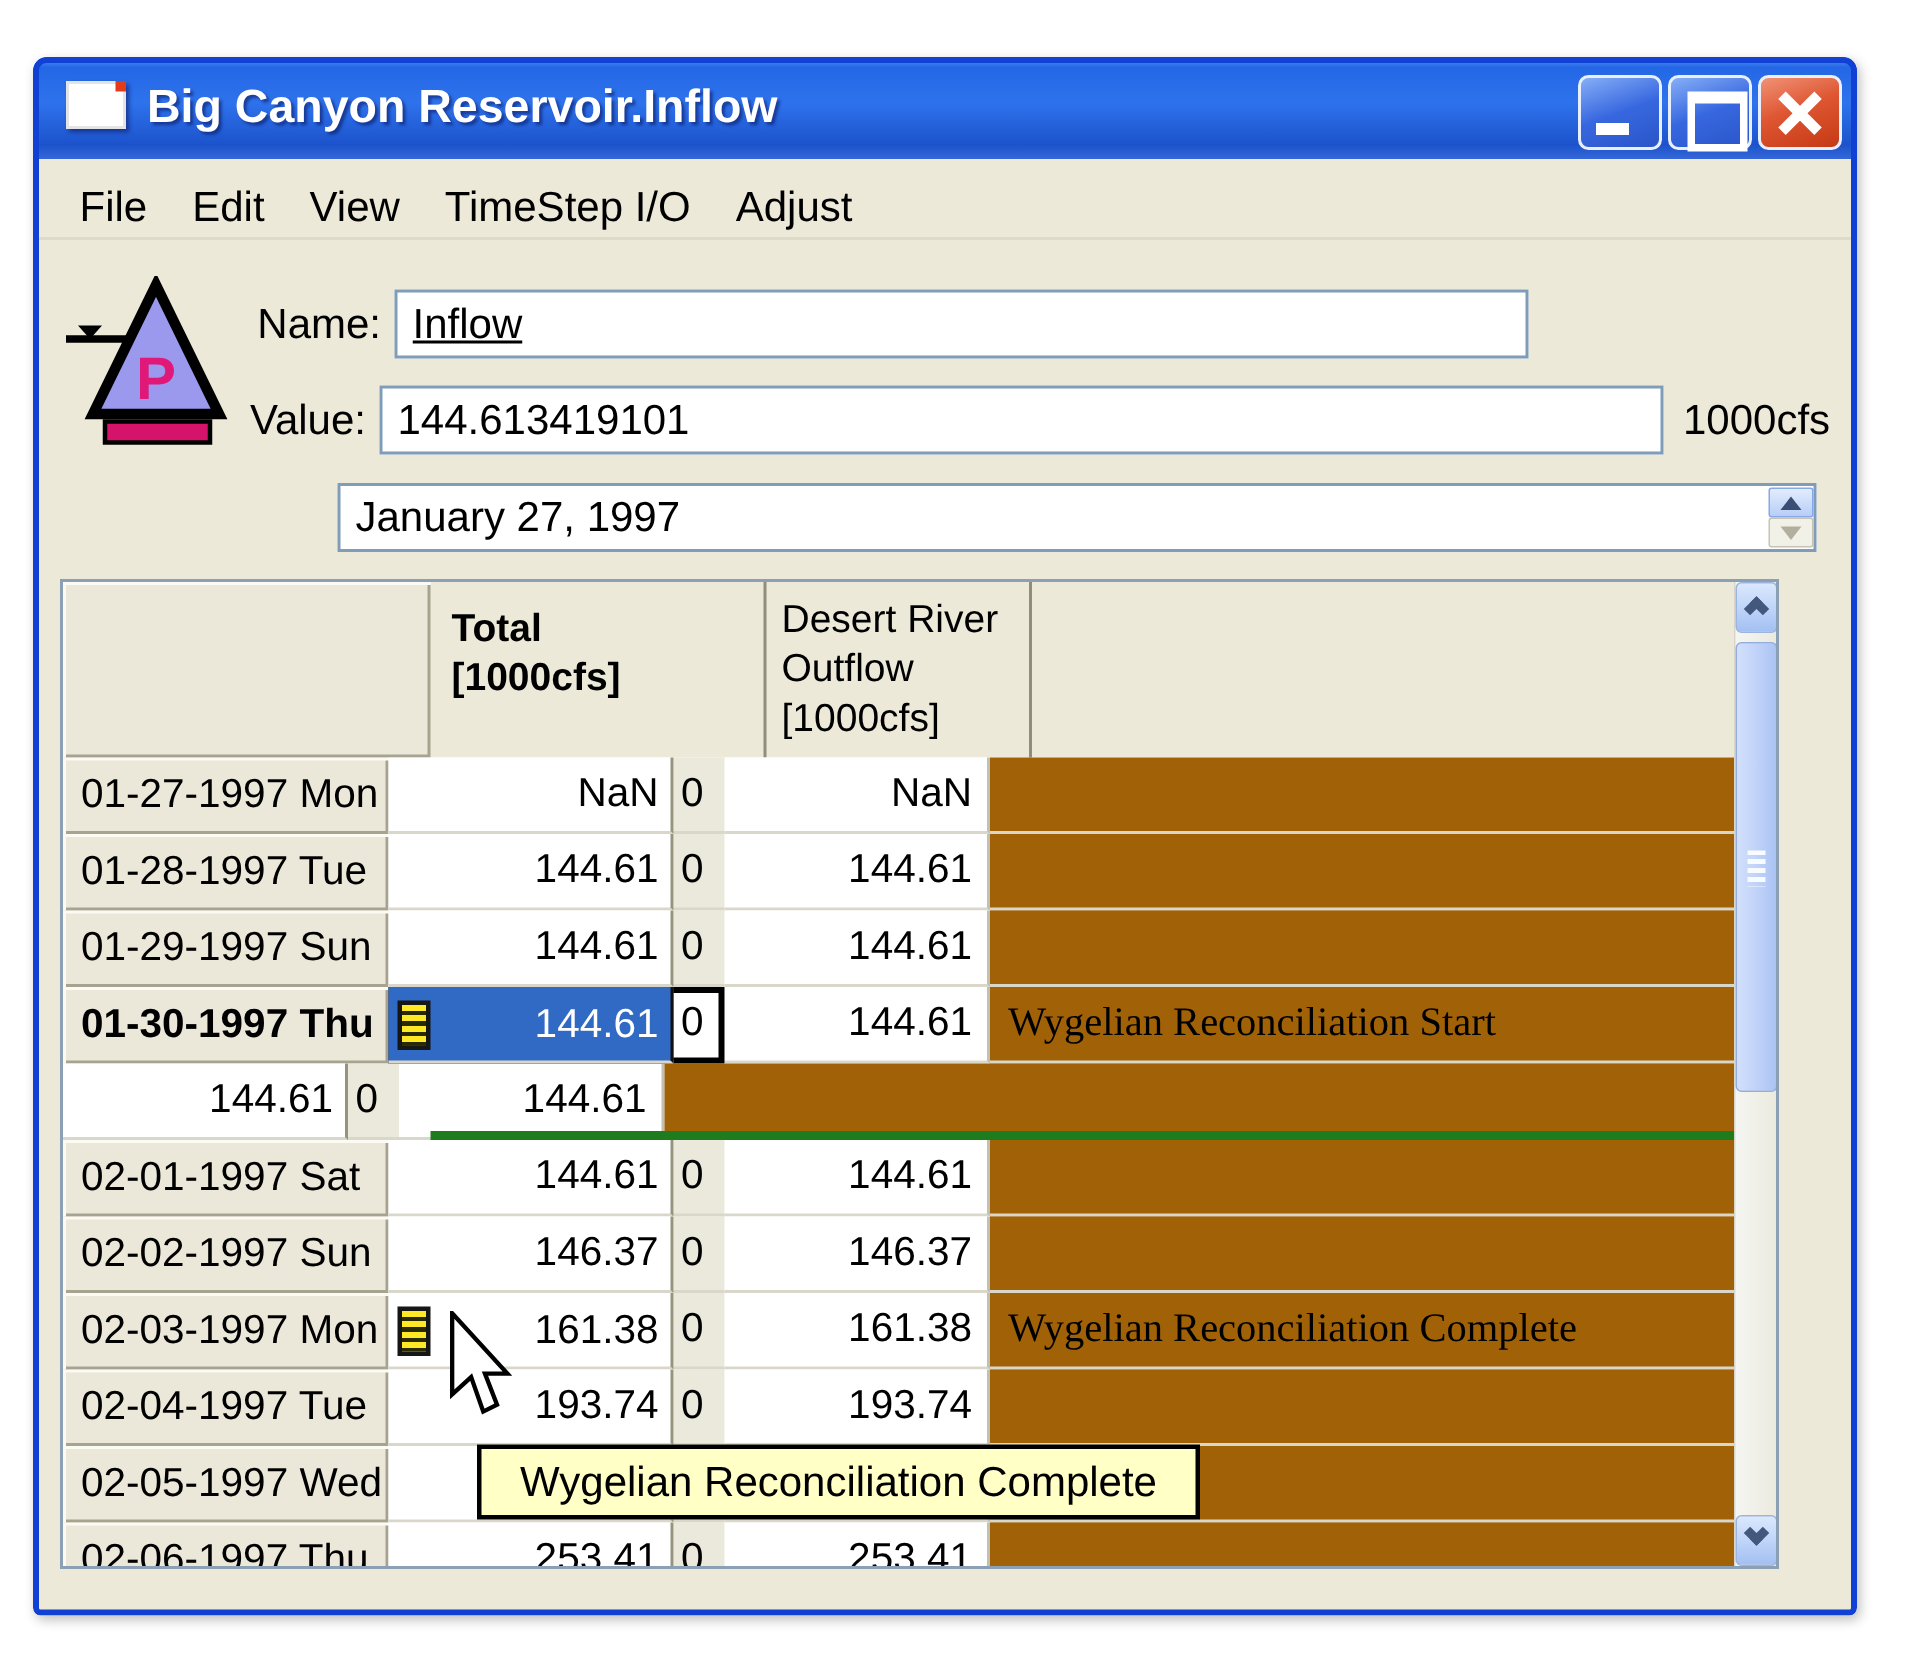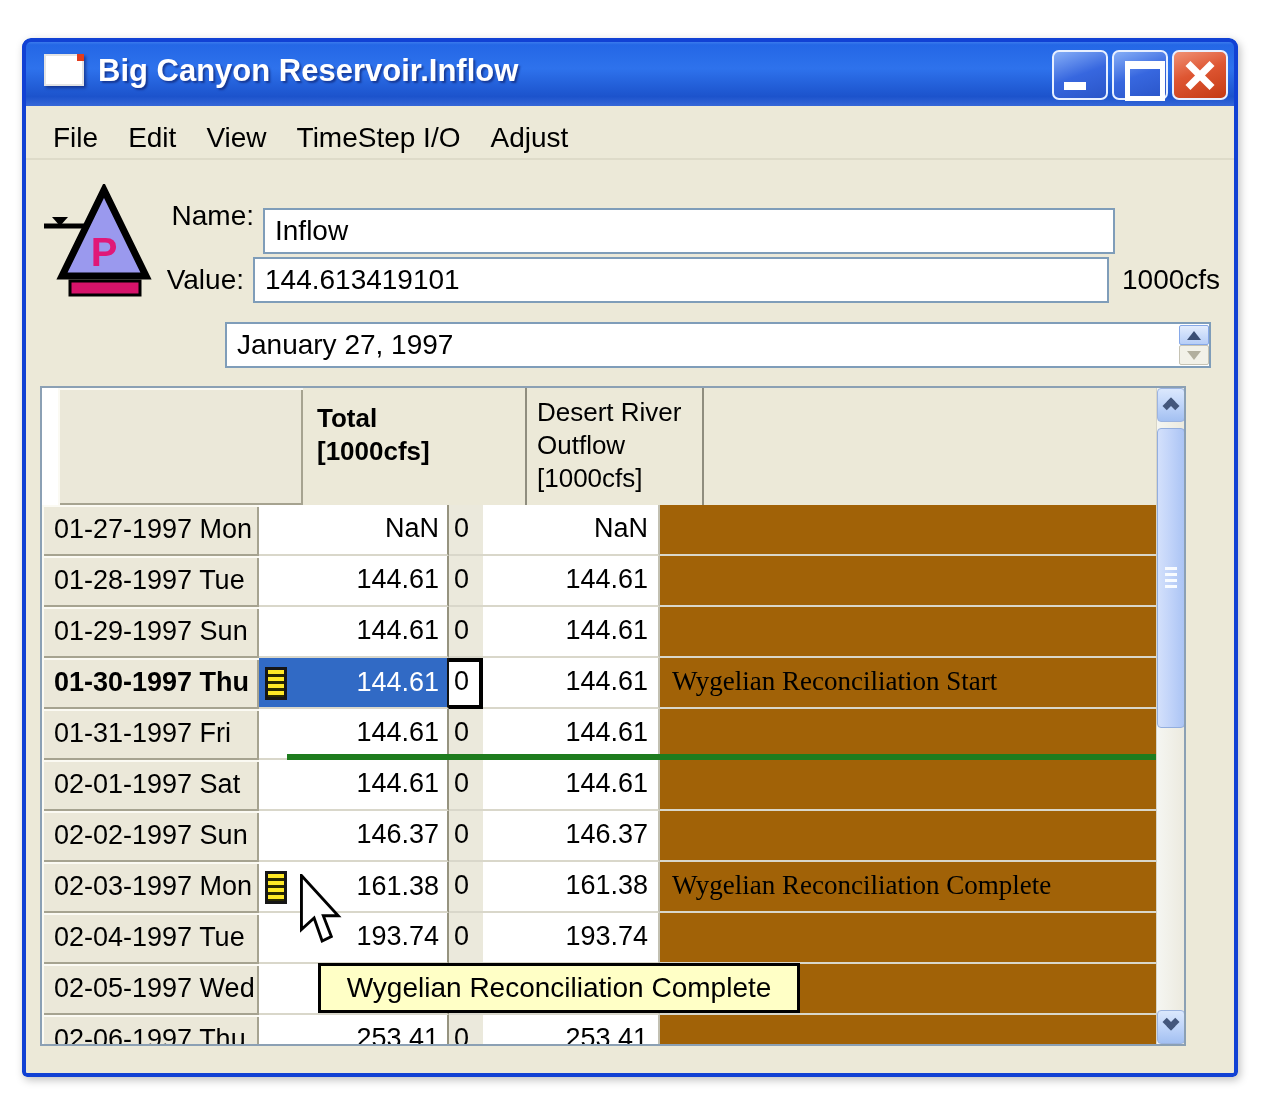--- a/index.html
+++ b/index.html
@@ -38,37 +38,37 @@
 
   
   .res-icon { position:absolute; left:20px; top:146px; width:120px; height:118px; }
   .flabel { position:absolute; height:46px; line-height:46px; font-size:28px; text-align:right; color:#000; white-space:nowrap; }
   #lbl-name   { left:96px;  top:155px; width:136px; }
   #lbl-value  { left:86px;  top:219px; width:136px; }
   #lbl-scroll { left:18px;  top:284px; width:184px; }
   #unit-label { position:absolute; left:1100px; top:219px; height:46px; line-height:46px; font-size:28px; }
   .xp-input { position:absolute; height:46px; border:2px solid #7f9db9; background:#fff; color:#000;
               font-size:28px; font-family:"Liberation Sans", sans-serif; padding:0 10px; }
-  #inp-name   { left:241px; top:170px; width:852px; }
+  #inp-name   { left:241px; top:155px; width:756px;text-decoration:underline; }
   #inp-value  { left:231px; top:219px; width:856px; }
   #inp-scroll { left:203px; top:284px; width:986px; padding-right:40px; }
   .spinner { position:absolute; left:1157px; top:287px; width:30px; height:40px; }
   .spin-up, .spin-down { position:relative; width:30px; height:20px; }
   .spin-up   { background:linear-gradient(180deg,#e2ecfd,#b7cef7); border:1px solid #86a8e8; border-radius:2px; }
   .spin-down { background:#f2f1e8; border:1px solid #c6c3b4; border-radius:2px; }
   .spin-up::after { content:""; position:absolute; left:7px; top:5px; width:0; height:0;
                     border-left:7px solid transparent; border-right:7px solid transparent; border-bottom:9px solid #3a4e74; }
   .spin-down::after { content:""; position:absolute; left:7px; top:5px; width:0; height:0;
                     border-left:7px solid transparent; border-right:7px solid transparent; border-top:9px solid #b2af9e; }
 
   
   .tbl { position:absolute; left:18px; top:348px; width:1146px; height:660px;
          border:2px solid #8ba0b4; background:#fff; overflow:hidden; }
   .tbl-content { position:absolute; left:0; top:0; width:1114px; height:656px; }
-  .thead { display:flex; height:117px; background:#ece9d8;margin-left:16px; }
+  .thead { display:flex; height:117px; background:#ece9d8; }
   .h-date  { width:245px; background:#ebe8d9; box-shadow:inset 2px 2px 0 #fbfaf3, inset -2px -2px 0 #a6a390; }
   .h-total { width:224px; border-right:2px solid #8f8d7e; padding:14px 0 0 14px; font-weight:bold; }
   .h-desert{ width:177px; border-right:2px solid #8f8d7e; padding:8px 0 0 10px; }
   .h-notes { flex:1; }
   .h-line  { font-size:26px; line-height:33px; white-space:nowrap; }
   .row { display:flex; height:51px; font-size:27px; color:#000; }
   .c-date { width:217px; background:#ebe8d9; box-shadow:inset 2px 2px 0 #fbfaf3, inset -2px -2px 0 #a6a390;
             padding-left:12px; line-height:49px; white-space:nowrap; overflow:hidden; }
   .pair { display:flex; width:224px; position:relative; }
   .c-total { width:190px; background:#fff; border-right:2px solid #96937f; border-bottom:2px solid #d9d7ca;
@@ -205,21 +205,20 @@
             <span class="note-icon"></span>
             <span class="val">144.61</span>
           </div>
           <div class="c-flag">0</div>
         </div>
         <div class="c-desert">144.61</div>
         <div class="c-notes">Wygelian Reconciliation Start</div>
       </div>
 
       <div class="row">
-        <div class="c-date">01-31-1997 Fri</div>
         <div class="pair">
             <div class="c-total">144.61</div>
             <div class="c-flag">0</div>
           </div>
         <div class="c-desert">144.61</div>
         <div class="c-notes"></div>
       </div>
 
       <div class="row">
         <div class="c-date">02-01-1997 Sat</div>

